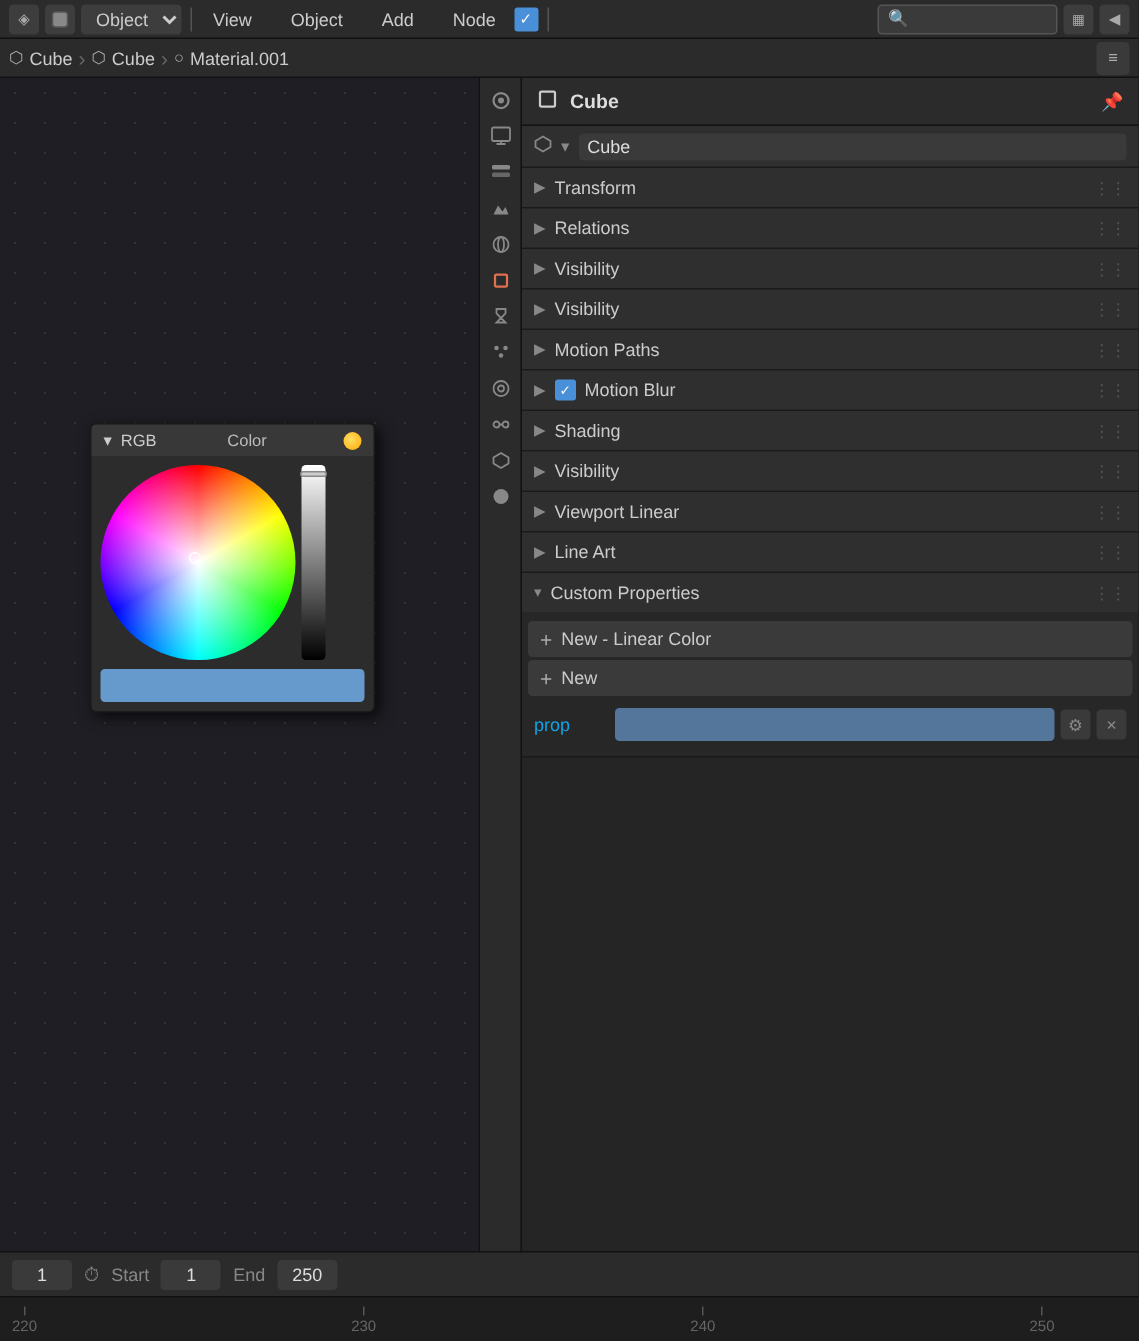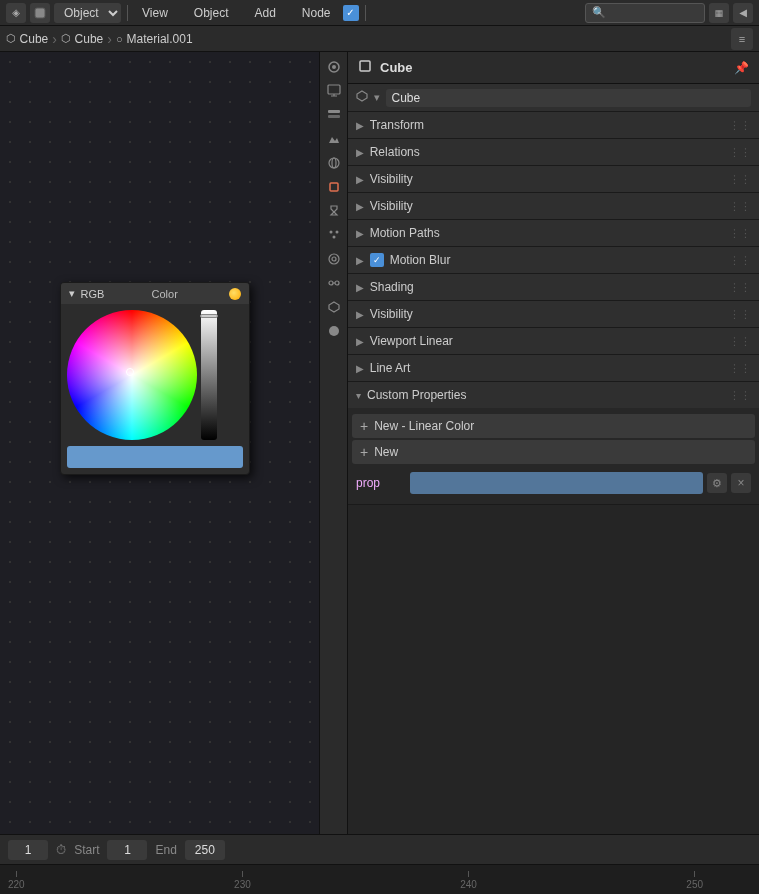--- a/index.html
+++ b/index.html
@@ -353,21 +353,21 @@
     }
     .prop-col-name { flex: 1; }
     .prop-col-api { flex: 1; text-align: right; }
     .prop-row {
       display: flex;
       align-items: center;
       padding: 2px 4px;
       gap: 4px;
       height: 26px;
     }
-    .prop-name-cell { color: #f0abfc; font-size: 12px; min-width: 50px; }
+    .prop-name-cell { color: #0ea5e9; font-size: 12px; min-width: 50px; }
     .prop-value-input {
       flex: 1;
       height: 22px;
       background: #6699cc;
       border: none;
       border-radius: 3px;
       color: transparent;
       font-size: 11px;
       padding: 0 6px;
     }

